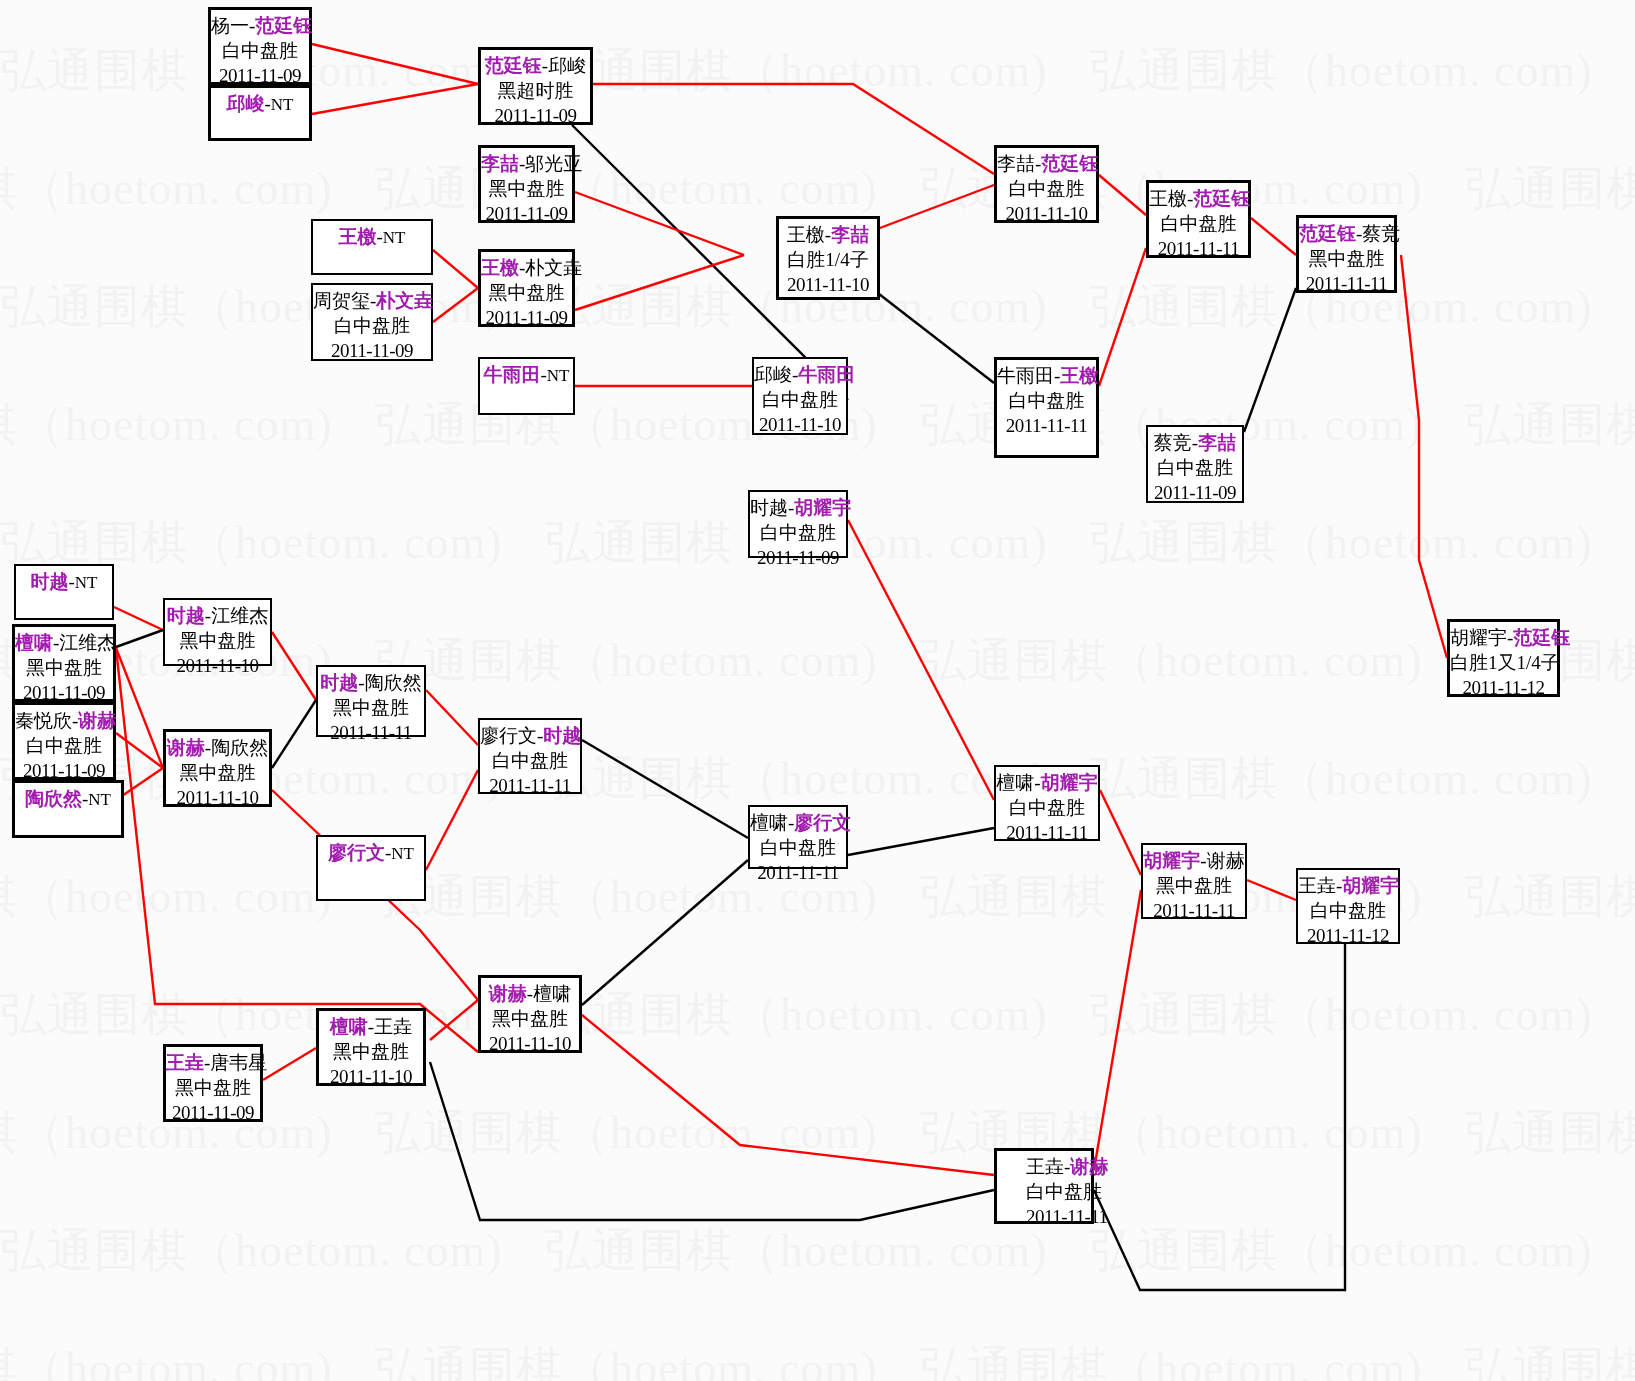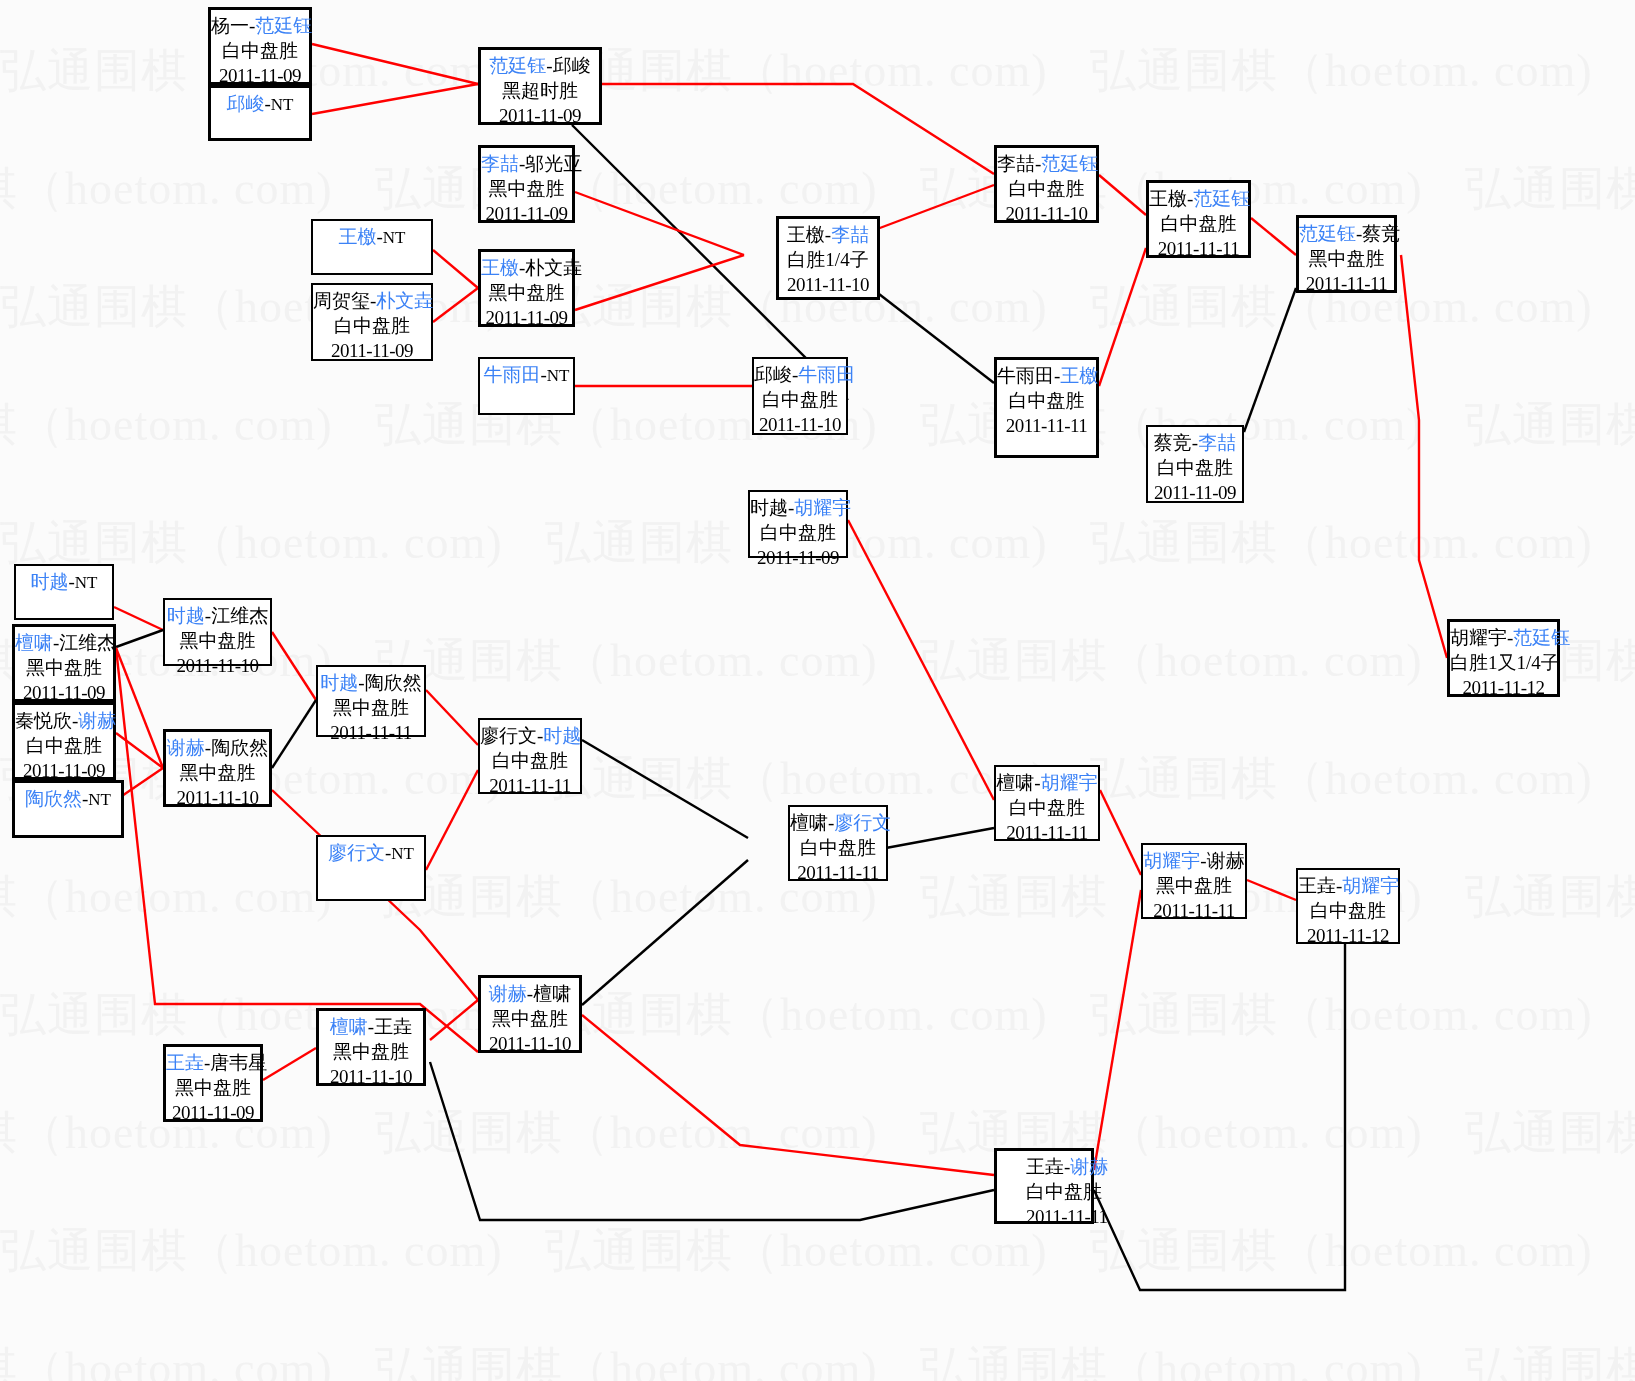--- a/index.html
+++ b/index.html
@@ -32,21 +32,21 @@
     text-align:center;
     font-size:19px;
     line-height:25px;
     color:#000;
     padding-top:3px;
     font-family:"Liberation Serif","DejaVu Serif",serif;
   }
   .node.thick{border-width:3px;}
   .node .ln{display:block;white-space:nowrap;}
   .node .num{font-family:"Liberation Serif","DejaVu Serif",serif;letter-spacing:-0.5px;}
-  .w{color:#3b82f6;font-weight:normal;}
+  .w{color:#a21caf;font-weight:bold;}
   .b{color:#000;}
 </style>
 </head>
 <body>
 
 <div id="stage">
 
   <div id="watermarks">
       <div class="wm" style="left: 0px; top: 40px;">弘通围棋（hoetom. com)</div>
       <div class="wm" style="left: 545px; top: 40px;">弘通围棋（hoetom. com)</div>
@@ -136,21 +136,21 @@
 
   <div id="nodes">
       <div class="node thick" style="left: 208px; top: 7px; width: 104px; height: 78px;">
         <span class="ln"><span class="b">杨一</span><span class="b">-</span><span class="w">范廷钰</span></span>
         <span class="ln">白中盘胜</span>
         <span class="ln num">2011-11-09</span>
       </div>
       <div class="node thick" style="left: 208px; top: 85px; width: 104px; height: 56px;">
         <span class="ln"><span class="w">邱峻</span><span class="b">-</span><span class="b" style="font-size: 17px;">NT</span></span>
       </div>
-      <div class="node thick" style="left: 478px; top: 47px; width: 124px; height: 78px;">
+      <div class="node thick" style="left: 478px; top: 47px; width: 115px; height: 78px;">
         <span class="ln"><span class="w">范廷钰</span><span class="b">-</span><span class="b">邱峻</span></span>
         <span class="ln">黑超时胜</span>
         <span class="ln num">2011-11-09</span>
       </div>
       <div class="node thick" style="left: 478px; top: 145px; width: 97px; height: 78px;">
         <span class="ln"><span class="w">李喆</span><span class="b">-</span><span class="b">邬光亚</span></span>
         <span class="ln">黑中盘胜</span>
         <span class="ln num">2011-11-09</span>
       </div>
       <div class="node" style="left: 311px; top: 219px; width: 122px; height: 56px;">
@@ -246,21 +246,21 @@
       <div class="node" style="left: 478px; top: 718px; width: 104px; height: 76px;">
         <span class="ln"><span class="b">廖行文</span><span class="b">-</span><span class="w">时越</span></span>
         <span class="ln">白中盘胜</span>
         <span class="ln num">2011-11-11</span>
       </div>
       <div class="node" style="left: 748px; top: 490px; width: 100px; height: 68px;">
         <span class="ln"><span class="b">时越</span><span class="b">-</span><span class="w">胡耀宇</span></span>
         <span class="ln">白中盘胜</span>
         <span class="ln num">2011-11-09</span>
       </div>
-      <div class="node" style="left: 788px; top: 805px; width: 100px; height: 76px;">
+      <div class="node" style="left: 748px; top: 805px; width: 100px; height: 64px;">
         <span class="ln"><span class="b">檀啸</span><span class="b">-</span><span class="w">廖行文</span></span>
         <span class="ln">白中盘胜</span>
         <span class="ln num">2011-11-11</span>
       </div>
       <div class="node thick" style="left: 478px; top: 975px; width: 104px; height: 78px;">
         <span class="ln"><span class="w">谢赫</span><span class="b">-</span><span class="b">檀啸</span></span>
         <span class="ln">黑中盘胜</span>
         <span class="ln num">2011-11-10</span>
       </div>
       <div class="node thick" style="left: 316px; top: 1008px; width: 110px; height: 78px;">

